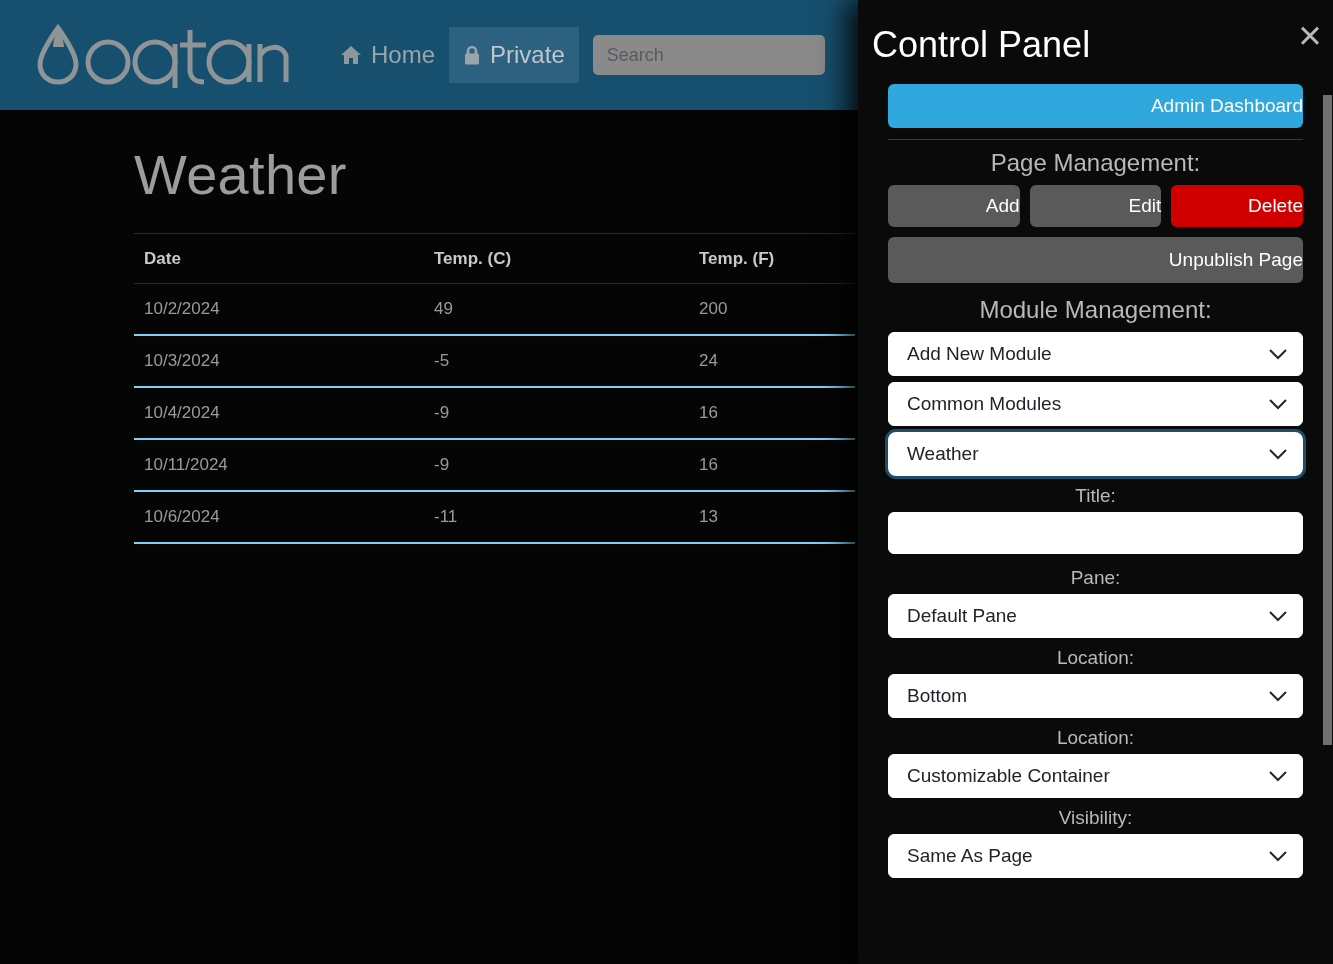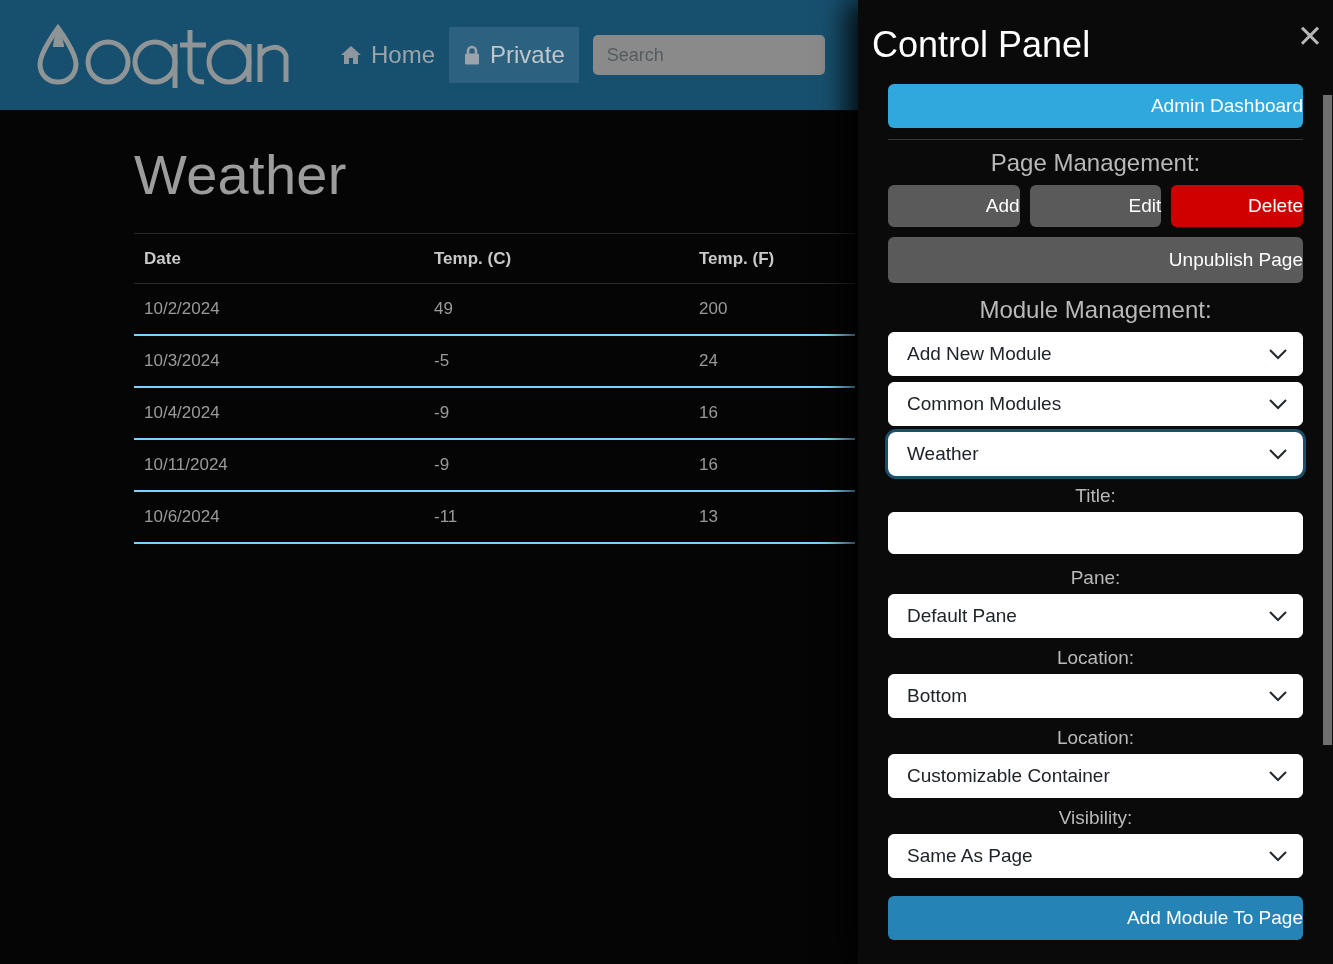--- a/index.html
+++ b/index.html
@@ -485,22 +485,19 @@
       <div class="field-label">Visibility:</div>
       <div class="select-wrap">
         <div class="select-box">Same As Page</div>
         <span class="chev">
           <svg width="18" height="11" viewBox="0 0 18 11">
               <path d="M1 1 L9 9 L17 1" fill="none" stroke="#23272c" stroke-width="2"></path>
             </svg>
         </span>
       </div>
 
-      <div class="addmodule-wrap">
-        <button class="btn btn-addmodule">Add Module To Page</button>
-      </div>
     </div>
 
     <div class="cp-scrollbar">
       <div class="cp-scroll-thumb"></div>
     </div>
   </div>
 </div>
 
 </body></html>

